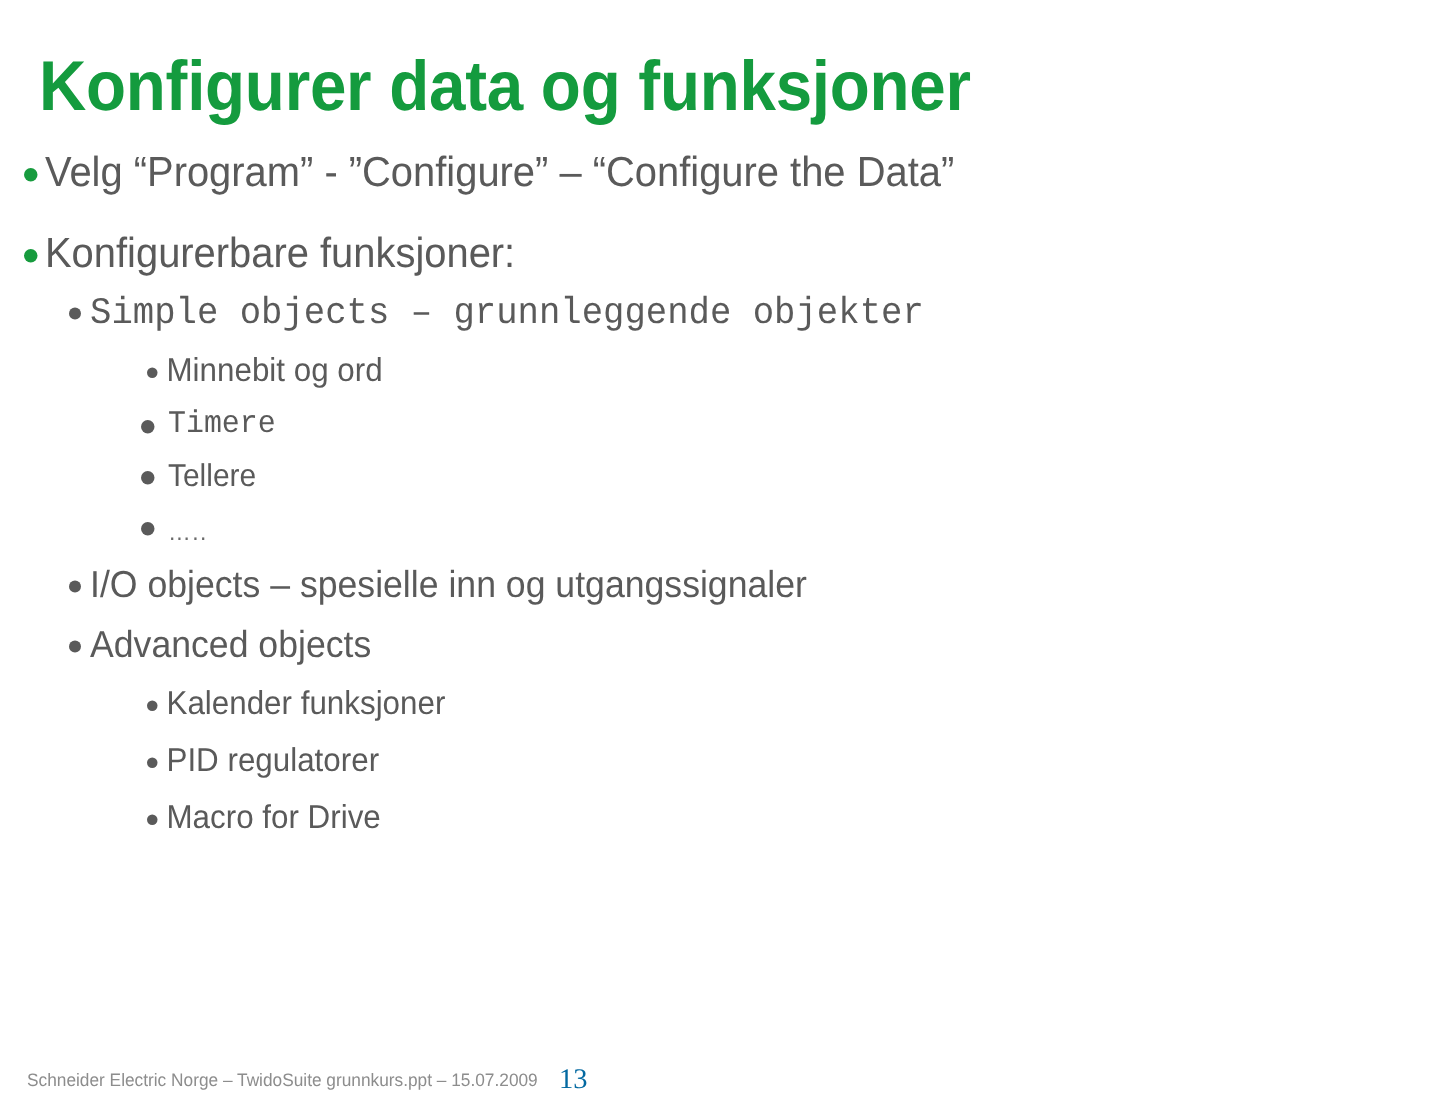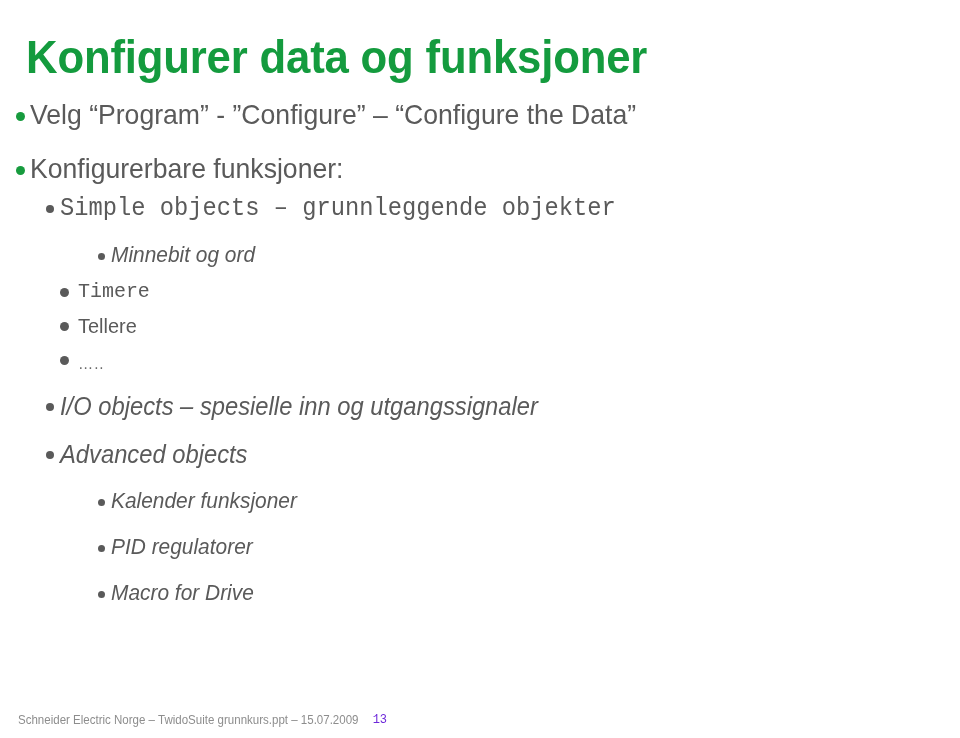--- a/index.html
+++ b/index.html
@@ -117,21 +117,21 @@
   }
   .lvl3 .bullet-text {
     font-size: 22px;
     line-height: 26px;
     color: #5a5a5a;
     transform: scaleX(0.95);
   }
 
   
   .lvl4 {
-    padding-left: 60px;
+    padding-left: 94px;
     height: 34px;
     align-items: center;
   }
   .lvl4 .bullet-dot {
     width: 9px;
     height: 9px;
     background: #5a5a5a;
     margin-right: 9px;
     margin-top: 2px;
   }
@@ -145,21 +145,21 @@
     font-size: 16px;
     letter-spacing: 1px;
     color: #6a6a6a;
     position: relative;
     top: 4px;
   }
 
   
   .sp-top-6 { margin-top: 2px; font-family: Liberation Mono, monospace; }
   .sp-top-10 { margin-top: 16px; }
-  .sp-top-4 { margin-top: 12px; font-style: italic; }
+  .sp-top-4 { margin-top: 4px; }
 
   
   #slide-footer {
     position: absolute;
     left: 18px;
     bottom: 10px;
     width: 924px;
     display: flex;
     justify-content: flex-start;
     align-items: flex-end;
@@ -167,23 +167,23 @@
   #footer-text {
     color: #8d8d8d;
     font-family: "Liberation Sans", sans-serif;
     font-size: 12px;
     line-height: 16px;
     white-space: nowrap;
     transform: scaleX(0.96);
     transform-origin: left bottom;
   }
   #footer-page {
-    color: #6d28d9;
-    font-family: Liberation Mono, monospace;
-    font-size: 12px;
+    color: #0369a1;
+    font-family: Liberation Serif, serif;
+    font-size: 19px;
     line-height: 16px;
     white-space: nowrap;
   }
 </style>
 </head>
 <body>
 
 <h1 id="slide-title">Konfigurer data og funksjoner</h1>
 
 <div id="slide-body">

